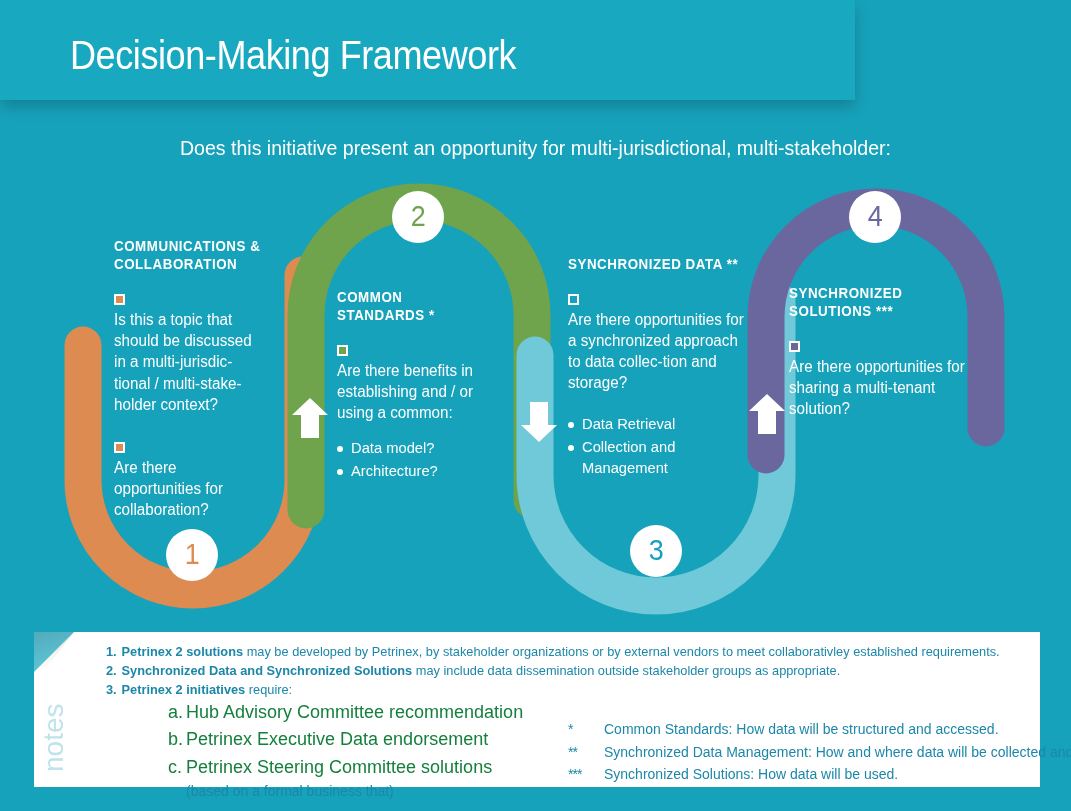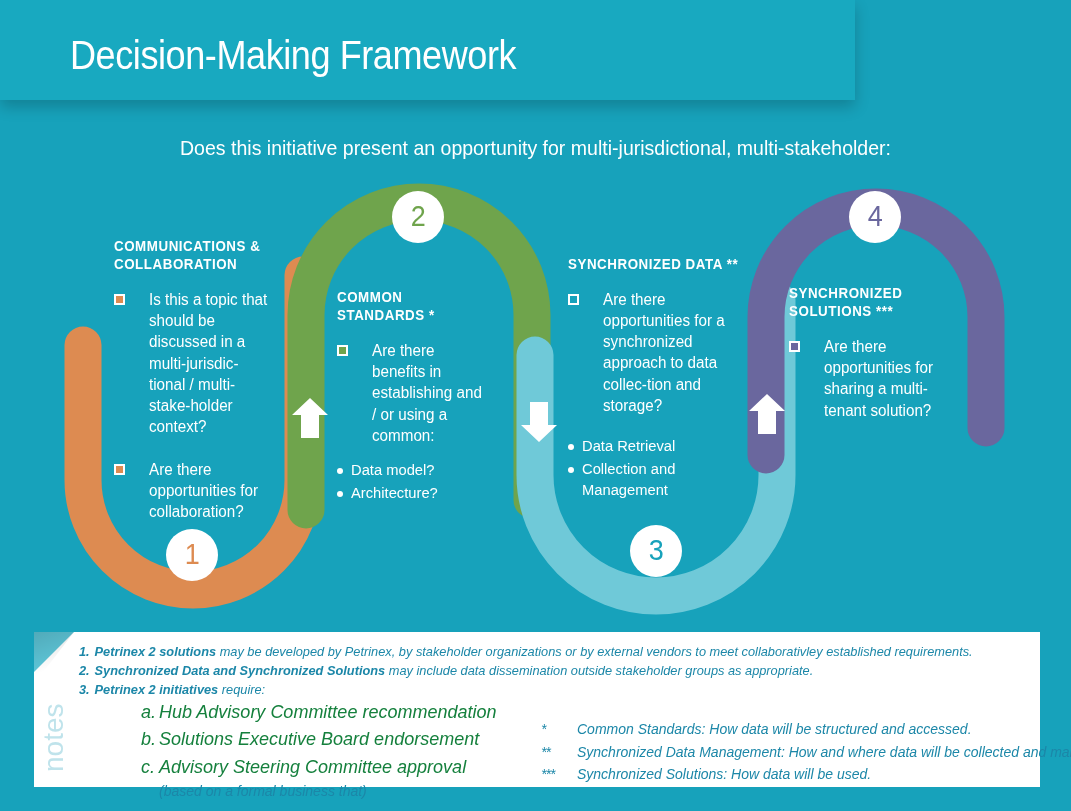--- a/index.html
+++ b/index.html
@@ -53,21 +53,21 @@
 
   
   .col { position: absolute; z-index: 15; color: #ffffff; }
   .col-head {
     font-weight: 700; font-size: 14.5px; letter-spacing: 0.6px;
     line-height: 1.25; text-transform: uppercase;
     font-family: "Liberation Sans Narrow", "Liberation Sans", sans-serif;
     transform: scaleX(0.92); transform-origin: left center;
     margin-bottom: 16px;
   }
-  .chk-row { display: flex; gap: 24px; margin-bottom: 14px; }
+  .chk-row { display: flex; gap: 4px; margin-bottom: 14px; flex-direction: column; }
   .chk {
     flex: 0 0 auto; width: 11px; height: 11px; margin-top: 5px;
     border: 2px solid #ffffff; background: transparent;
   }
   .chk.fill-orange { background: #DD8B51; }
   .chk.fill-green  { background: #6FA44C; }
   .chk.fill-purple { background: #6A679E; }
   .chk-text { font-size: 16px; line-height: 1.32; transform: scaleX(0.95); transform-origin: left top; }
   .dot-list { margin-top: 14px; }
   .dot-row { display: flex; gap: 8px; margin-bottom: 3px; }
@@ -93,21 +93,21 @@
     position: absolute; left: 0; top: 0; width: 40px; height: 52px;
     background: linear-gradient(160deg, rgba(0,0,0,0.14) 0%, rgba(0,0,0,0) 65%);
     clip-path: polygon(0 0, 100% 0, 0 100%);
   }
   .notes-label {
     position: absolute; left: 4px; top: 40px; width: 40px; height: 100px;
     color: #BFE3EB; font-size: 28px; font-weight: 400;
     writing-mode: vertical-rl; transform: rotate(180deg);
     text-align: left; letter-spacing: 0px;
   }
-  .notes-body { position: absolute; left: 45px; top: 10px; right: 10px; font-style: italic; }
+  .notes-body { position: absolute; left: 72px; top: 10px; right: 10px; }
   .note-line {
     font-size: 13.2px; color: #1C87A8; line-height: 1.44;
     white-space: nowrap; transform: scaleX(0.97); transform-origin: left center;
   }
   .note-num { display: inline-block; width: 16px; }
   .note-b { font-weight: 700; }
   .sub-item { margin-left: 62px; font-size: 18px; color: #15803d; line-height: 1.52; }
   .sub-item .lt { display: inline-block; width: 18px; }
   .sub-cont { margin-left: 80px; font-size: 14px; color: #1C87A8; line-height: 1.5; }
   .legend { position: absolute; left: 462px; top: 76px; }
@@ -237,24 +237,24 @@
       <span class="note-num note-b">2.</span><span class="note-b">Synchronized Data and Synchronized Solutions</span><span> may include data dissemination outside stakeholder groups as appropriate.</span>
     </div>
     <div class="note-line">
       <span class="note-num note-b">3.</span><span class="note-b">Petrinex 2 initiatives</span><span> require:</span>
     </div>
 
     <div class="sub-item">
       <span class="lt">a.</span><span>Hub Advisory Committee recommendation</span>
     </div>
     <div class="sub-item">
-      <span class="lt">b.</span><span>Solutions Executive Board endorsement</span>
+      <span class="lt">b.</span><span>Petrinex Executive Data endorsement</span>
     </div>
     <div class="sub-item">
-      <span class="lt">c.</span><span>Advisory Steering Committee approval</span>
+      <span class="lt">c.</span><span>Petrinex Steering Committee solutions</span>
     </div>
     <div class="sub-cont">(based on a formal business that)</div>
 
     <div class="legend">
       <div class="legend-row">
         <div class="legend-star">*</div>
         <div class="legend-txt">Common Standards: How data will be structured and accessed.</div>
       </div>
       <div class="legend-row">
         <div class="legend-star">**</div>

